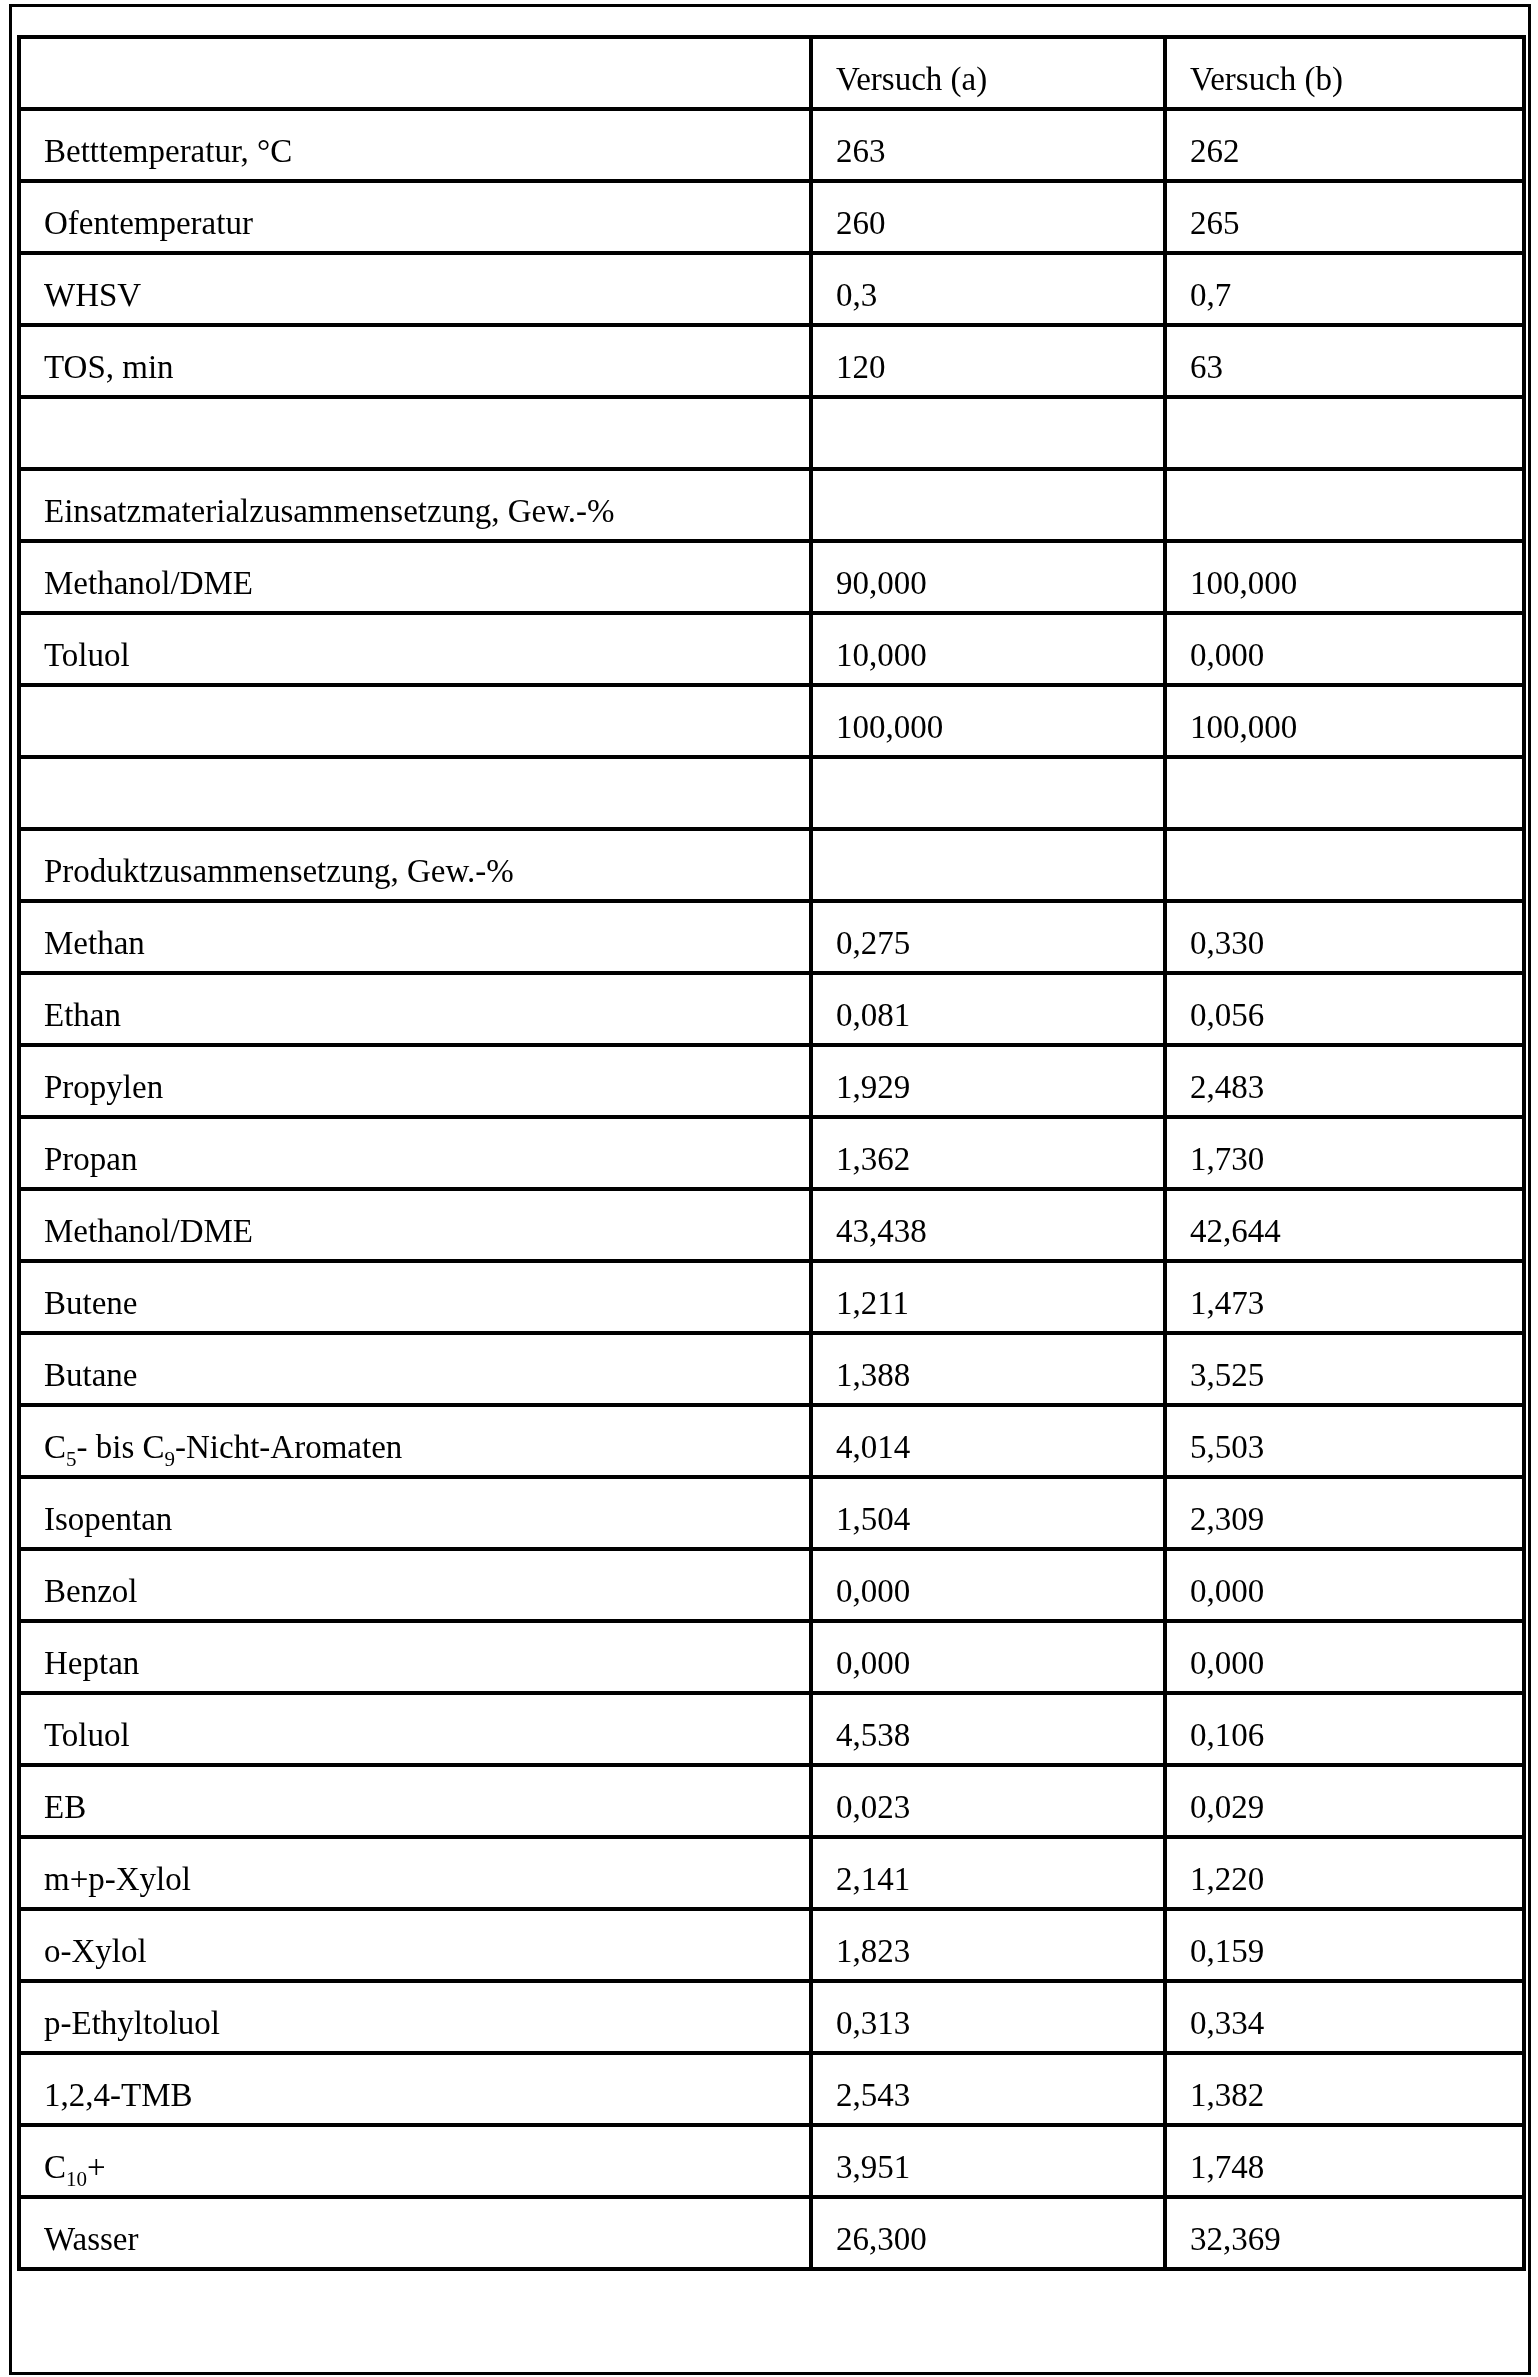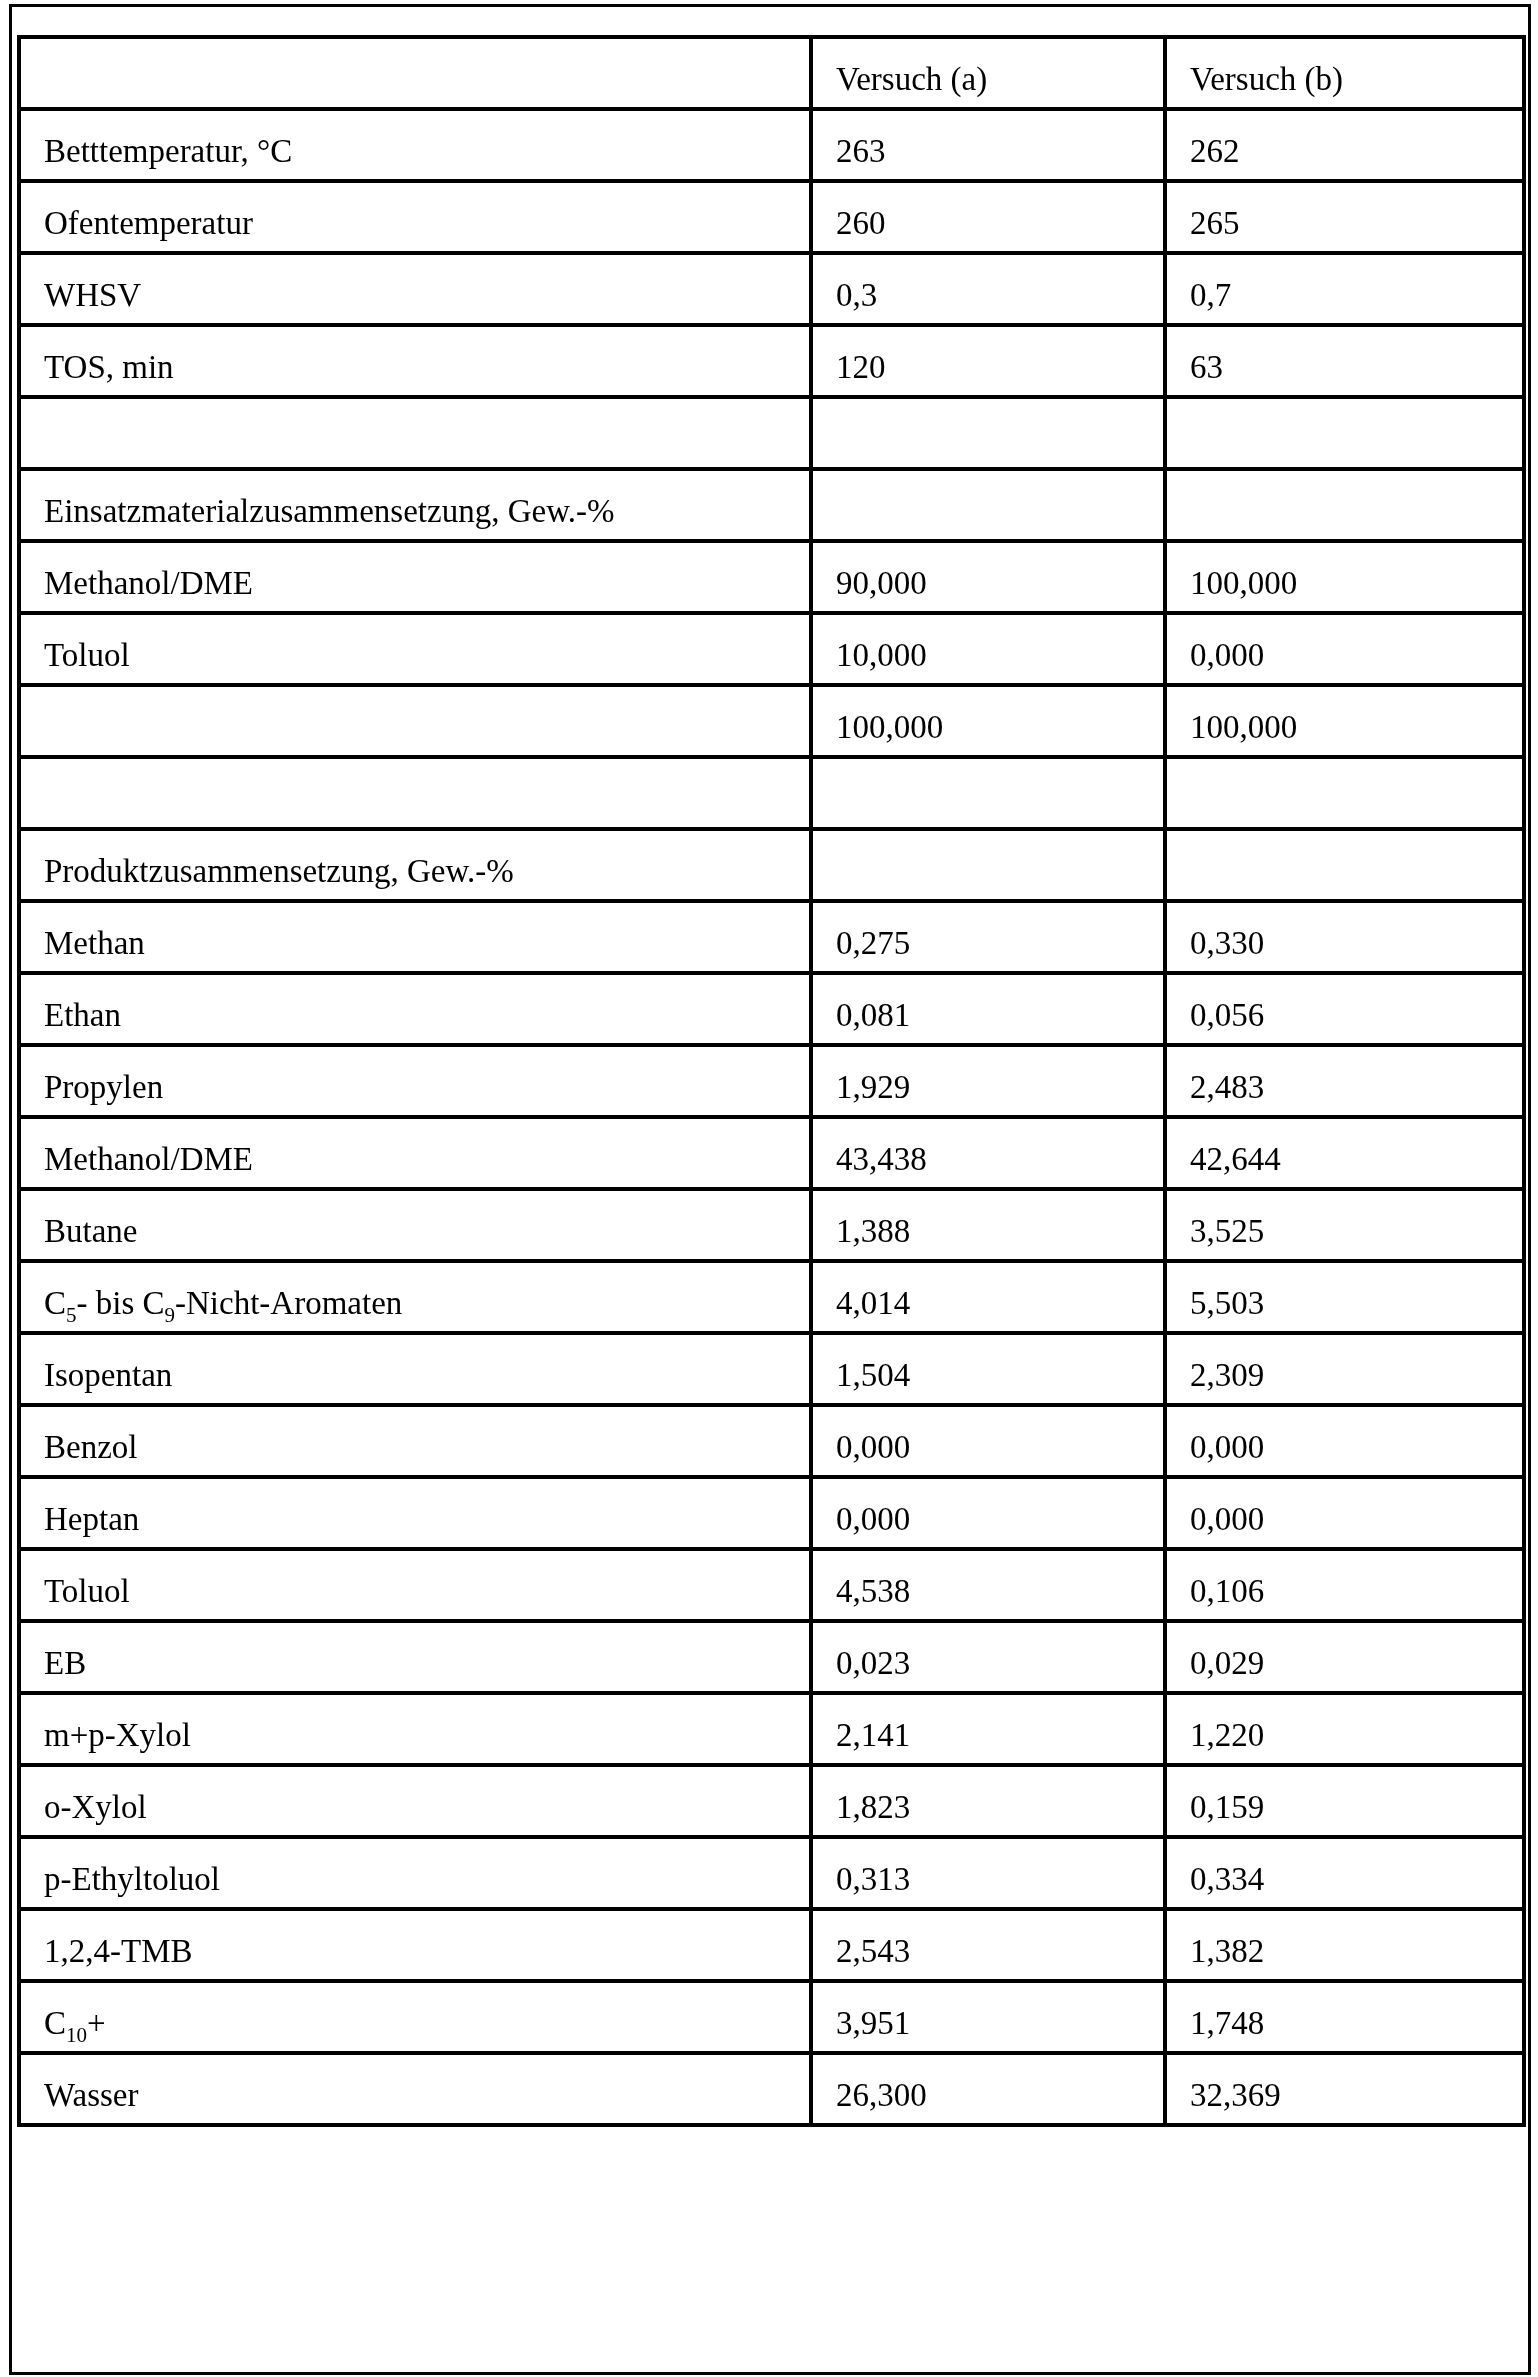--- a/index.html
+++ b/index.html
@@ -142,25 +142,35 @@
         <td><span class="cell-text">Ethan</span></td>
         <td><span class="cell-text">0,081</span></td>
         <td><span class="cell-text">0,056</span></td>
       </tr>
       <tr>
         <td><span class="cell-text">Propylen</span></td>
         <td><span class="cell-text">1,929</span></td>
         <td><span class="cell-text">2,483</span></td>
       </tr>
       <tr>
+        <td><span class="cell-text">Propan</span></td>
+        <td><span class="cell-text">1,362</span></td>
+        <td><span class="cell-text">1,730</span></td>
+      </tr>
+      <tr>
         <td><span class="cell-text">Methanol/DME</span></td>
         <td><span class="cell-text">43,438</span></td>
         <td><span class="cell-text">42,644</span></td>
       </tr>
       <tr>
+        <td><span class="cell-text">Butene</span></td>
+        <td><span class="cell-text">1,211</span></td>
+        <td><span class="cell-text">1,473</span></td>
+      </tr>
+      <tr>
         <td><span class="cell-text">Butane</span></td>
         <td><span class="cell-text">1,388</span></td>
         <td><span class="cell-text">3,525</span></td>
       </tr>
       <tr>
         <td><span class="cell-text"><span>C</span><sub>5</sub><span>- bis C</span><sub>9</sub><span>-Nicht-Aromaten</span></span></td>
         <td><span class="cell-text">4,014</span></td>
         <td><span class="cell-text">5,503</span></td>
       </tr>
       <tr>

